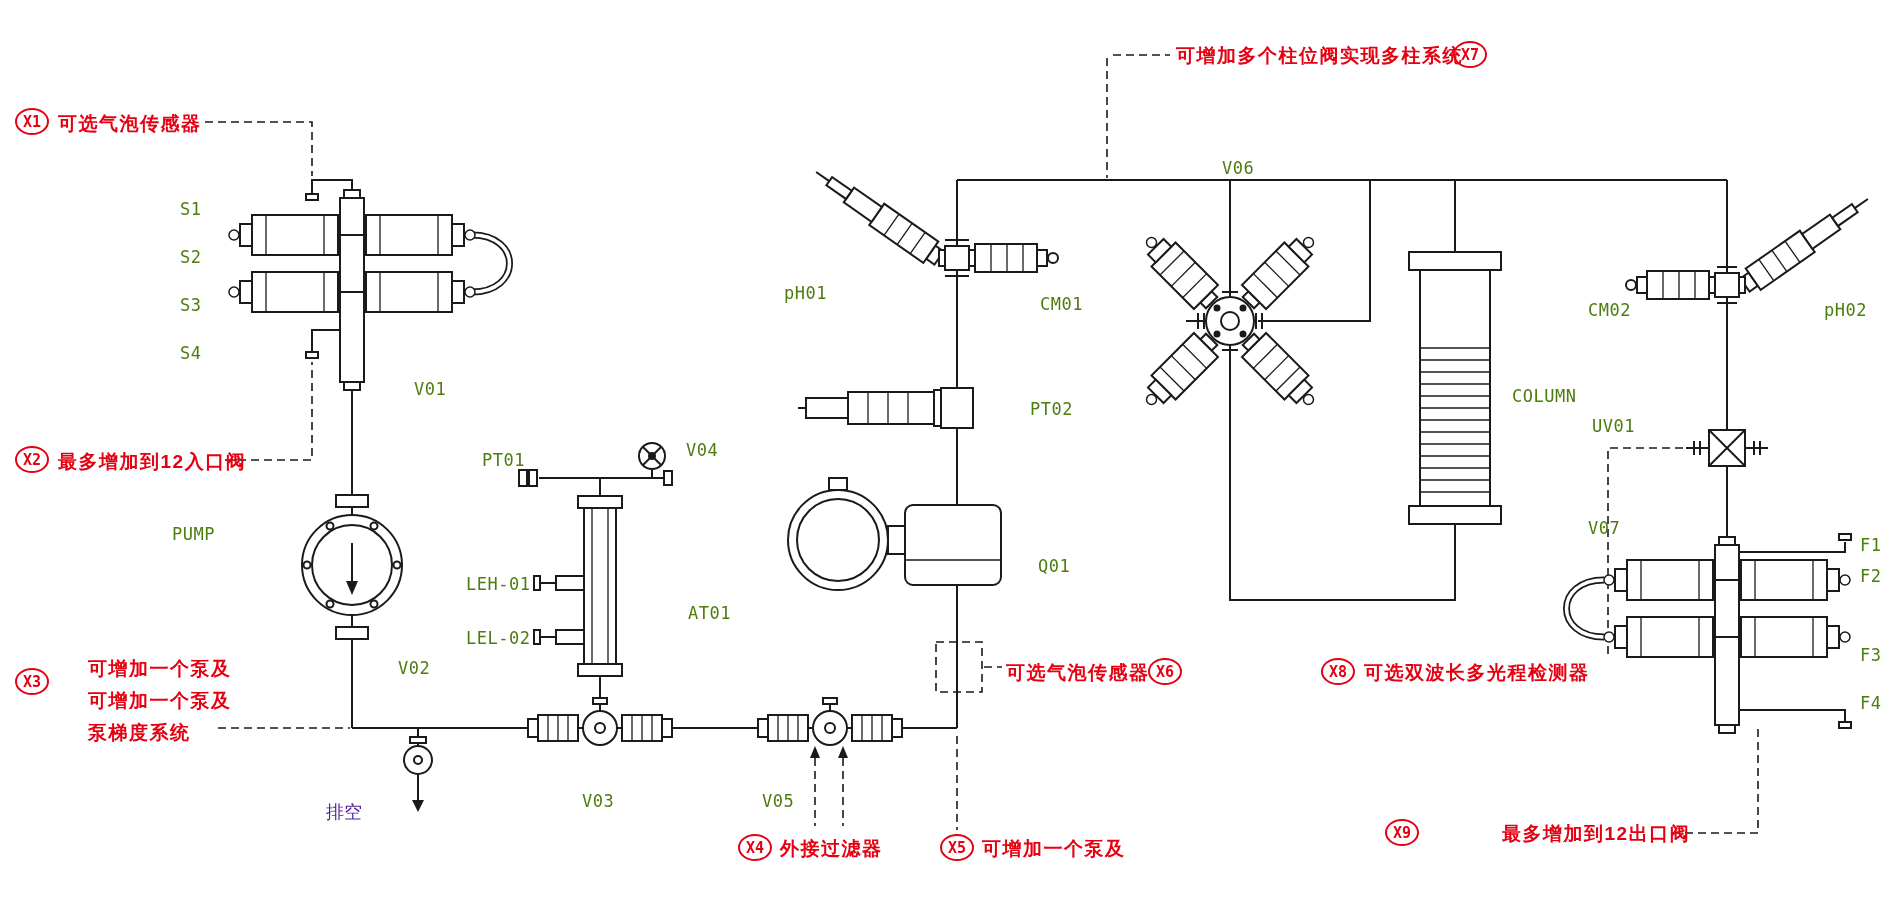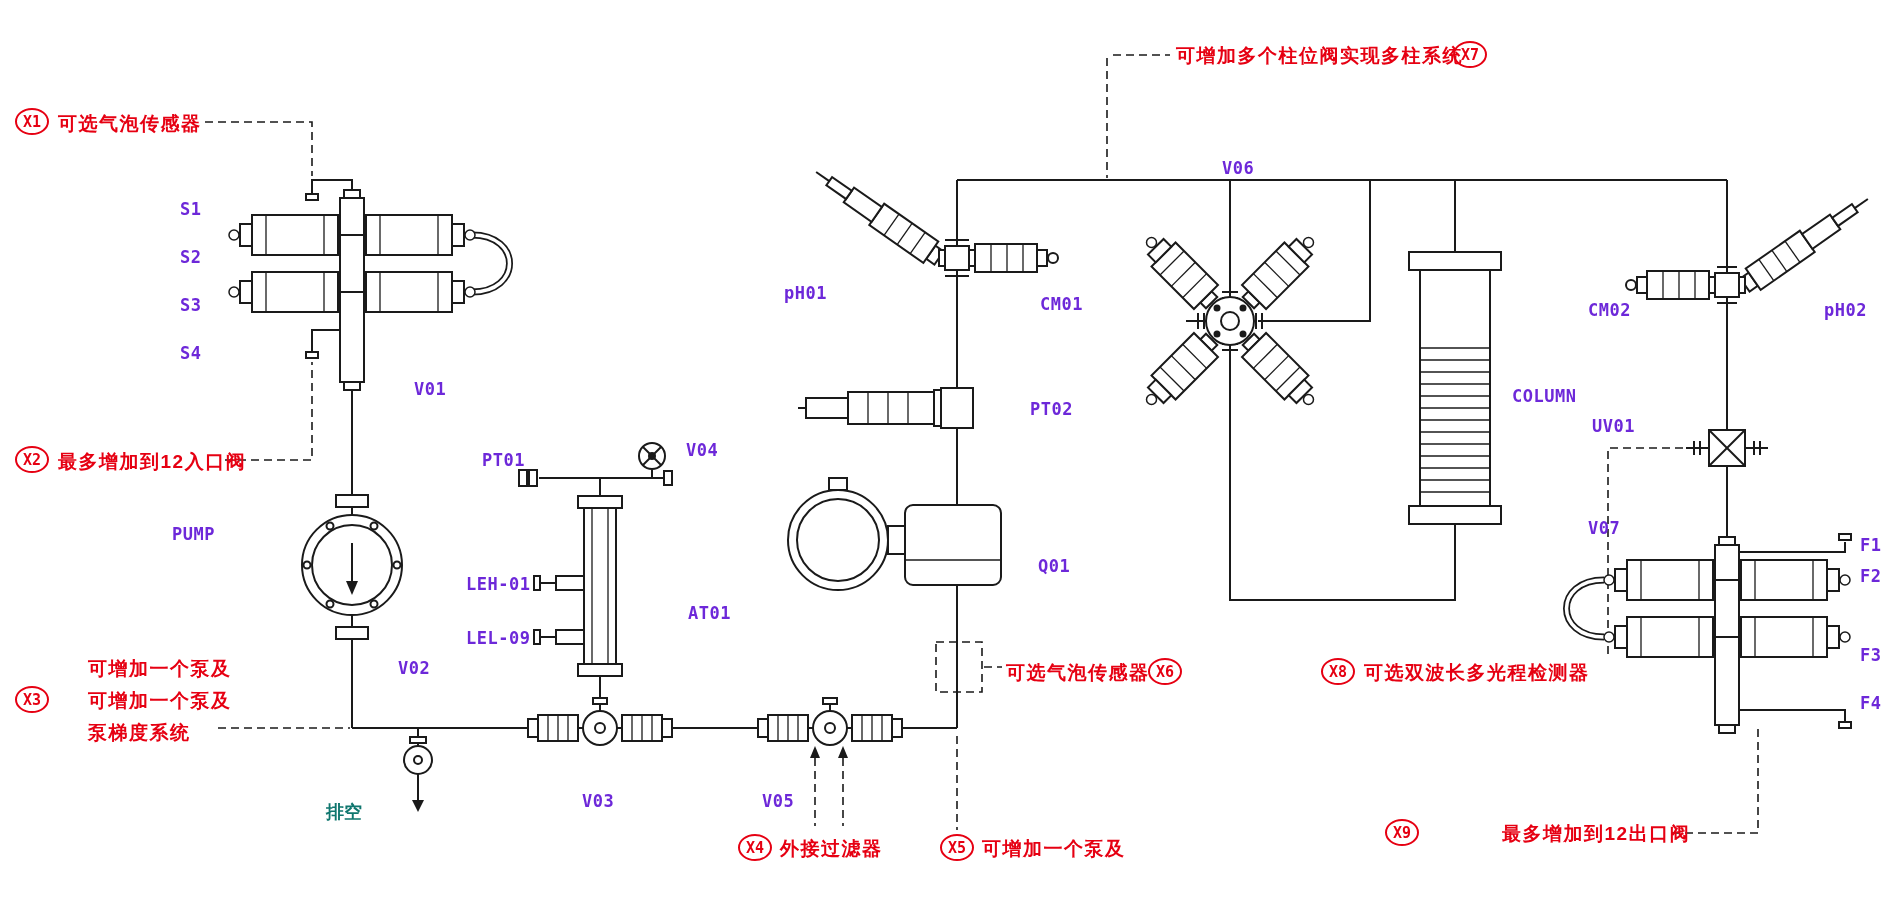--- a/index.html
+++ b/index.html
@@ -5,24 +5,24 @@
   * { margin:0; padding:0; box-sizing:border-box; }
   html,body { background:#ffffff; }
   .stage {
     position:relative; width:1891px; height:906px;
     background:#ffffff; overflow:hidden;
     font-family:"Liberation Sans", sans-serif;
   }
   .lineart { position:absolute; left:0; top:0; }
   .lbl {
     position:absolute; font-family:"DejaVu Sans Mono", monospace;
-    font-size:17px; color:#6d28d9; white-space:nowrap; letter-spacing:.5px;font-weight:bold;
+    font-size:17px; color:#4d7c0f; white-space:nowrap; letter-spacing:.5px;
   }
   .lbl-cn {
-    position:absolute; font-size:18px; color:#0f766e; font-weight:bold; white-space:nowrap;
+    position:absolute; font-size:18px; color:#4c1d95; font-weight:normal; white-space:nowrap;
   }
   .ann {
     position:absolute; font-size:19px; font-weight:bold; color:#e60012;
     white-space:nowrap; letter-spacing:1.5px;
   }
   .badge {
     position:absolute; width:34px; height:27px;
     border:2px solid #e60012; border-radius:50%;
     color:#e60012; font-size:15px; font-weight:bold;
     display:flex; align-items:center; justify-content:center;
@@ -326,41 +326,41 @@
   <div class="lbl" style="left:180px;top:295px">S3</div>
   <div class="lbl" style="left:180px;top:343px">S4</div>
   <div class="lbl" style="left:414px;top:379px">V01</div>
   <div class="lbl" style="left:172px;top:524px">PUMP</div>
   <div class="lbl" style="left:398px;top:658px">V02</div>
   <div class="lbl-cn" style="left:326px;top:800px">排空</div>
   <div class="lbl" style="left:582px;top:791px">V03</div>
   <div class="lbl" style="left:482px;top:450px">PT01</div>
   <div class="lbl" style="left:686px;top:440px">V04</div>
   <div class="lbl" style="left:466px;top:574px">LEH-01</div>
-  <div class="lbl" style="left:466px;top:628px">LEL-09</div>
+  <div class="lbl" style="left:466px;top:628px">LEL-02</div>
   <div class="lbl" style="left:688px;top:603px">AT01</div>
   <div class="lbl" style="left:762px;top:791px">V05</div>
   <div class="lbl" style="left:784px;top:283px">pH01</div>
   <div class="lbl" style="left:1040px;top:294px">CM01</div>
   <div class="lbl" style="left:1030px;top:399px">PT02</div>
   <div class="lbl" style="left:1038px;top:556px">Q01</div>
   <div class="lbl" style="left:1222px;top:158px">V06</div>
   <div class="lbl" style="left:1512px;top:386px">COLUMN</div>
   <div class="lbl" style="left:1588px;top:300px">CM02</div>
   <div class="lbl" style="left:1824px;top:300px">pH02</div>
   <div class="lbl" style="left:1592px;top:416px">UV01</div>
   <div class="lbl" style="left:1588px;top:518px">V07</div>
   <div class="lbl" style="left:1860px;top:535px">F1</div>
   <div class="lbl" style="left:1860px;top:566px">F2</div>
   <div class="lbl" style="left:1860px;top:645px">F3</div>
   <div class="lbl" style="left:1860px;top:693px">F4</div>
 
   <div class="badge" style="left:15px;top:108px">X1</div>
   <div class="badge" style="left:15px;top:446px">X2</div>
-  <div class="badge" style="left:15px;top:686px">X3</div>
+  <div class="badge" style="left:15px;top:668px">X3</div>
   <div class="badge" style="left:738px;top:834px">X4</div>
   <div class="badge" style="left:940px;top:834px">X5</div>
   <div class="badge" style="left:1148px;top:658px">X6</div>
   <div class="badge" style="left:1453px;top:41px">X7</div>
   <div class="badge" style="left:1321px;top:658px">X8</div>
   <div class="badge" style="left:1385px;top:819px">X9</div>
 
   <div class="ann" style="left:58px;top:111px">可选气泡传感器</div>
   <div class="ann" style="left:58px;top:449px">最多增加到12入口阀</div>
   <div class="ann" style="left:88px;top:656px">可增加一个泵及</div>

